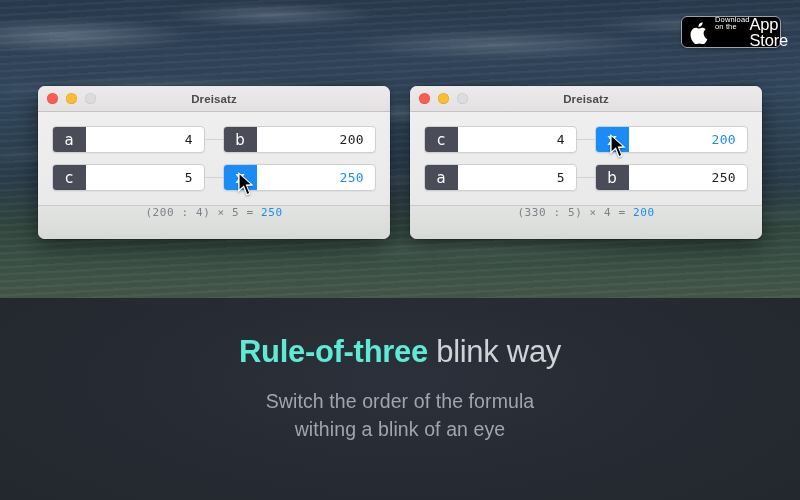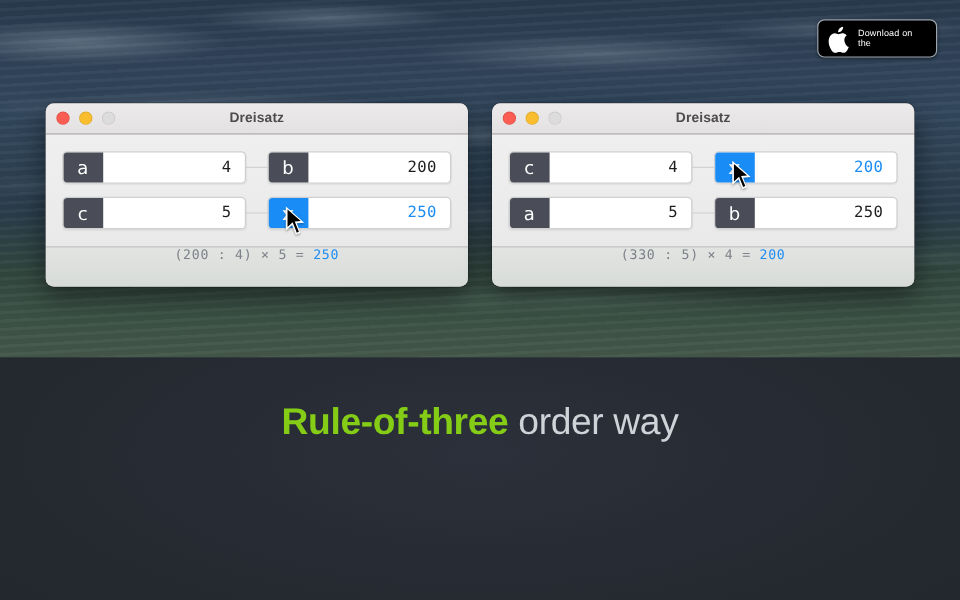--- a/index.html
+++ b/index.html
@@ -93,21 +93,21 @@
     font-family: "Liberation Sans", sans-serif;
   }
 
   
   .win {
     position: absolute;
     width: 352px;
     border-radius: 7px;
     overflow: hidden;
     box-shadow: 0 7px 22px rgba(0,0,0,.45), 0 0 0 .5px rgba(0,0,0,.30);
-    background: #a3a3a3;
+    background: #f0abfc;
   }
   #win-left  { left: 38px;  top: 86px; }
   #win-right { left: 410px; top: 86px; }
 
   .titlebar {
     height: 26px;
     background: linear-gradient(180deg, #eceaea 0%, #e3e1e1 100%);
     border-bottom: 1px solid #c3c1c1;
     position: relative;
     display: flex;
@@ -205,21 +205,21 @@
   
   #headline {
     position: absolute;
     left: 0; top: 335px; width: 800px;
     text-align: center;
     font-size: 31px;
     line-height: 1.1;
     letter-spacing: -.3px;
     color: #cfd3d8;
   }
-  #headline .bold { color: #84cc16; font-weight: bold; }
+  #headline .bold { color: #5eead4; font-weight: bold; }
 
   #subline {
     position: absolute;
     left: 0; top: 388px; width: 800px;
     text-align: center;
     font-size: 19.5px;
     line-height: 1.42;
     color: #a0a6ae;
     letter-spacing: .1px;
   }
@@ -231,20 +231,21 @@
 
   <div id="water"></div>
   <div id="lower"></div>
 
   <a id="appstore">
     <svg class="apple" viewBox="0 0 24 29" aria-hidden="true">
       <path fill="#ffffff" d="M17.2 15.2c0-3 2.4-4.4 2.5-4.5-1.4-2-3.5-2.3-4.2-2.3-1.8-.2-3.5 1-4.4 1-.9 0-2.3-1-3.8-1C5.2 8.4 3 9.9 1.8 12.2c-2.4 4.2-.6 10.4 1.7 13.8 1.1 1.7 2.5 3.5 4.3 3.4 1.7-.1 2.3-1.1 4.3-1.1s2.6 1.1 4.3 1.1c1.8 0 2.9-1.6 4-3.3.8-1.2 1.2-2.4 1.5-3.1-3.9-1.5-4.7-6.6-4.7-7.8zM14.6 5.6c.9-1.1 1.5-2.6 1.3-4.1-1.3.1-3 .9-3.9 2-.8.9-1.5 2.5-1.3 3.9 1.5.2 3-.7 3.9-1.8z"></path>
     </svg>
     <span class="txt">
       <span class="small">Download on the</span>
+      <span class="big">App Store</span>
     </span>
   </a>
 
   <div class="win" id="win-left">
     <div class="titlebar">
       <div class="lights">
         <span class="light red"></span>
         <span class="light yellow"></span>
         <span class="light grey"></span>
       </div>
@@ -325,16 +326,20 @@
 
   <svg class="cursor" id="cursor-left" viewBox="0 0 18 26">
     <path fill="#ffffff" d="M1.2 1L1.2 21.2 6.4 16.4 9.6 24.6 13.4 23 10.3 15.1 16.6 14.6z"></path>
     <path fill="#000000" d="M2.6 3.6L2.6 18.2 6.9 14.3 10.3 22.9 12.1 22.1 8.6 13.6 13.6 13.2z"></path>
   </svg>
   <svg class="cursor" id="cursor-right" viewBox="0 0 18 26">
     <path fill="#ffffff" d="M1.2 1L1.2 21.2 6.4 16.4 9.6 24.6 13.4 23 10.3 15.1 16.6 14.6z"></path>
     <path fill="#000000" d="M2.6 3.6L2.6 18.2 6.9 14.3 10.3 22.9 12.1 22.1 8.6 13.6 13.6 13.2z"></path>
   </svg>
 
-  <div id="headline"><span class="bold">Rule-of-three</span><span> order way</span></div>
-
+  <div id="headline"><span class="bold">Rule-of-three</span><span> blink way</span></div>
+
+  <div id="subline">
+    <div>Switch the order of the formula</div>
+    <div>withing a blink of an eye</div>
+  </div>
 
 </div>
 
 </body></html>

